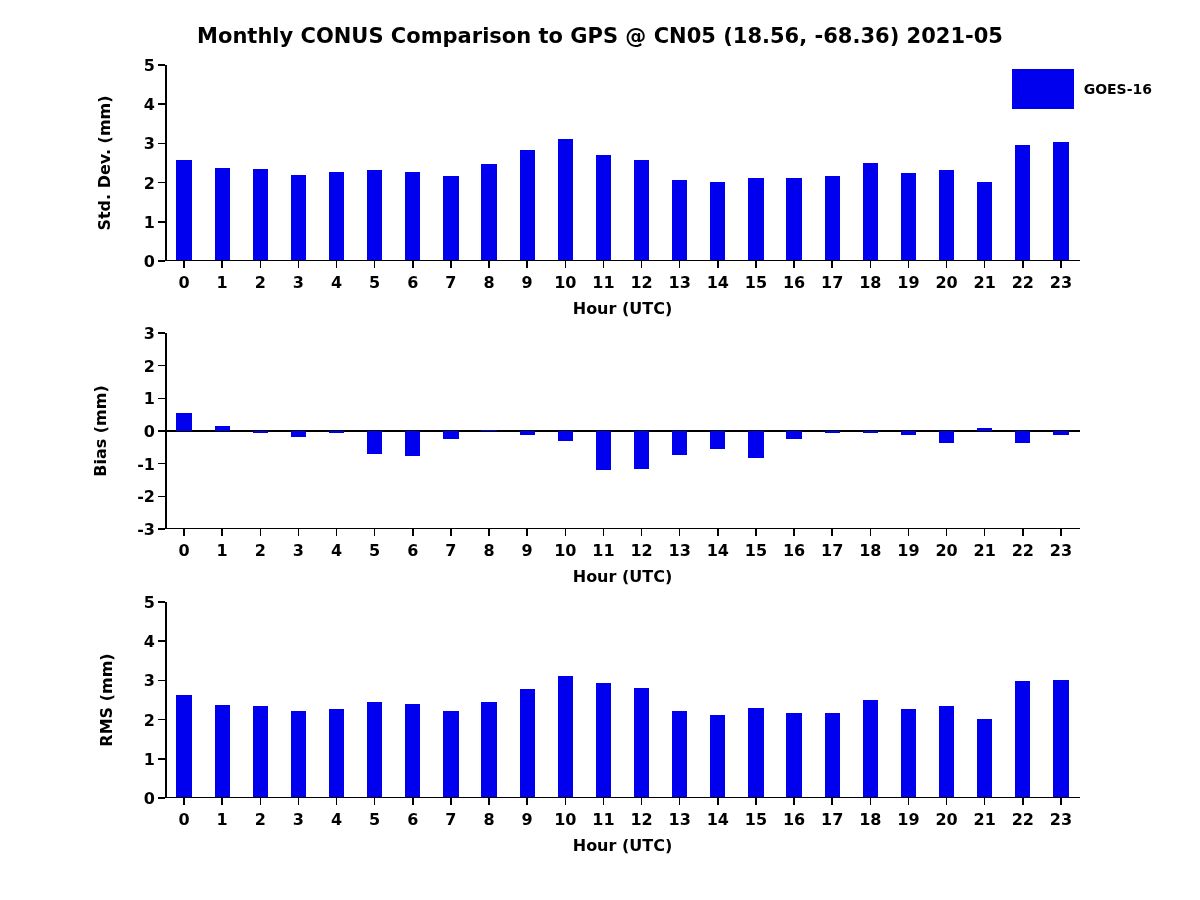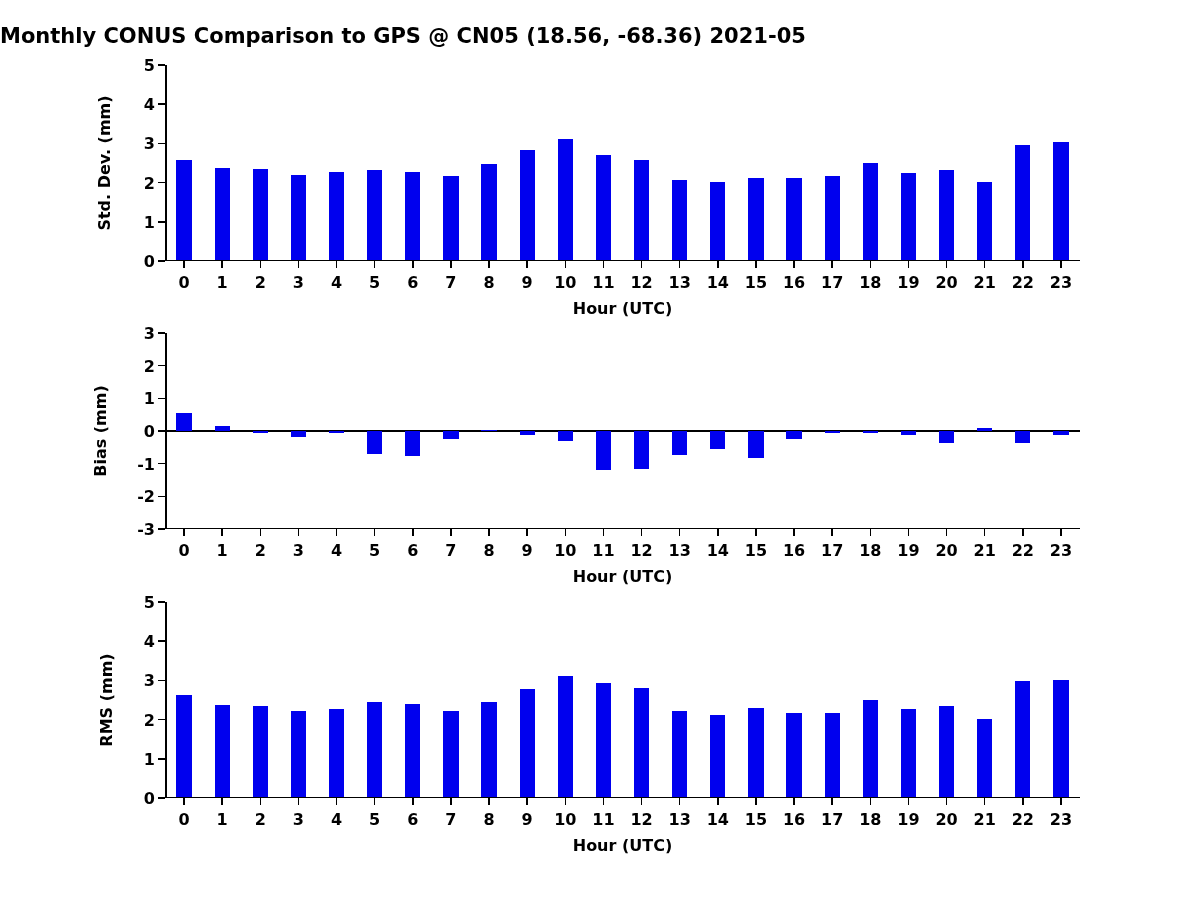--- a/index.html
+++ b/index.html
@@ -18,20 +18,21 @@
     position: absolute;
     left: 0; top: 0;
     width: 1200px;
     height: 900px;
   }
   .fig-title {
     position: absolute;
     left: 0;
     top: 24px;
     width: 1200px;
+    text-align: center;
     font-size: 21px;
     font-weight: bold;
     color: #000000;
     letter-spacing: 0px;
   }
   .panel {
     position: absolute;
   }
   
   .plot-area {
@@ -224,20 +225,24 @@
         <div class="tick-x-label" style="left: 857.812px;">22</div>
         <div class="bar" style="left: 850.188px; width: 15.25px; top: 79.576px; height: 116.424px; background: rgb(0, 0, 238);"></div>
         <div class="tick-x" style="left: 895.188px;"></div>
         <div class="tick-x-label" style="left: 895.938px;">23</div>
         <div class="bar" style="left: 888.312px; width: 15.25px; top: 77.224px; height: 118.776px; background: rgb(0, 0, 238);"></div>
       </div>
     <div class="axis-line axis-left"></div>
     <div class="axis-line axis-bottom"></div>
     <div class="ylabel" style="left:-128px; top:50%; transform:translateY(-50%) rotate(-90deg);">Std. Dev. (mm)</div>
     <div class="xlabel">Hour (UTC)</div>
+    <div class="legend" style="right:-72px; top:4px;">
+      <div class="legend-swatch"></div>
+      <div class="legend-label">GOES-16</div>
+    </div>
   </div>
 
   <div class="panel" id="panel1" style="left:165px; top:333px; width:915px; height:196px;">
     <div class="plot-area">
         <div class="tick-y" style="top: 195.25px;"></div>
         <div class="tick-y-label" style="top: 196px;">-3</div>
         <div class="tick-y" style="top: 162.583px;"></div>
         <div class="tick-y-label" style="top: 163.333px;">-2</div>
         <div class="tick-y" style="top: 129.917px;"></div>
         <div class="tick-y-label" style="top: 130.667px;">-1</div>

